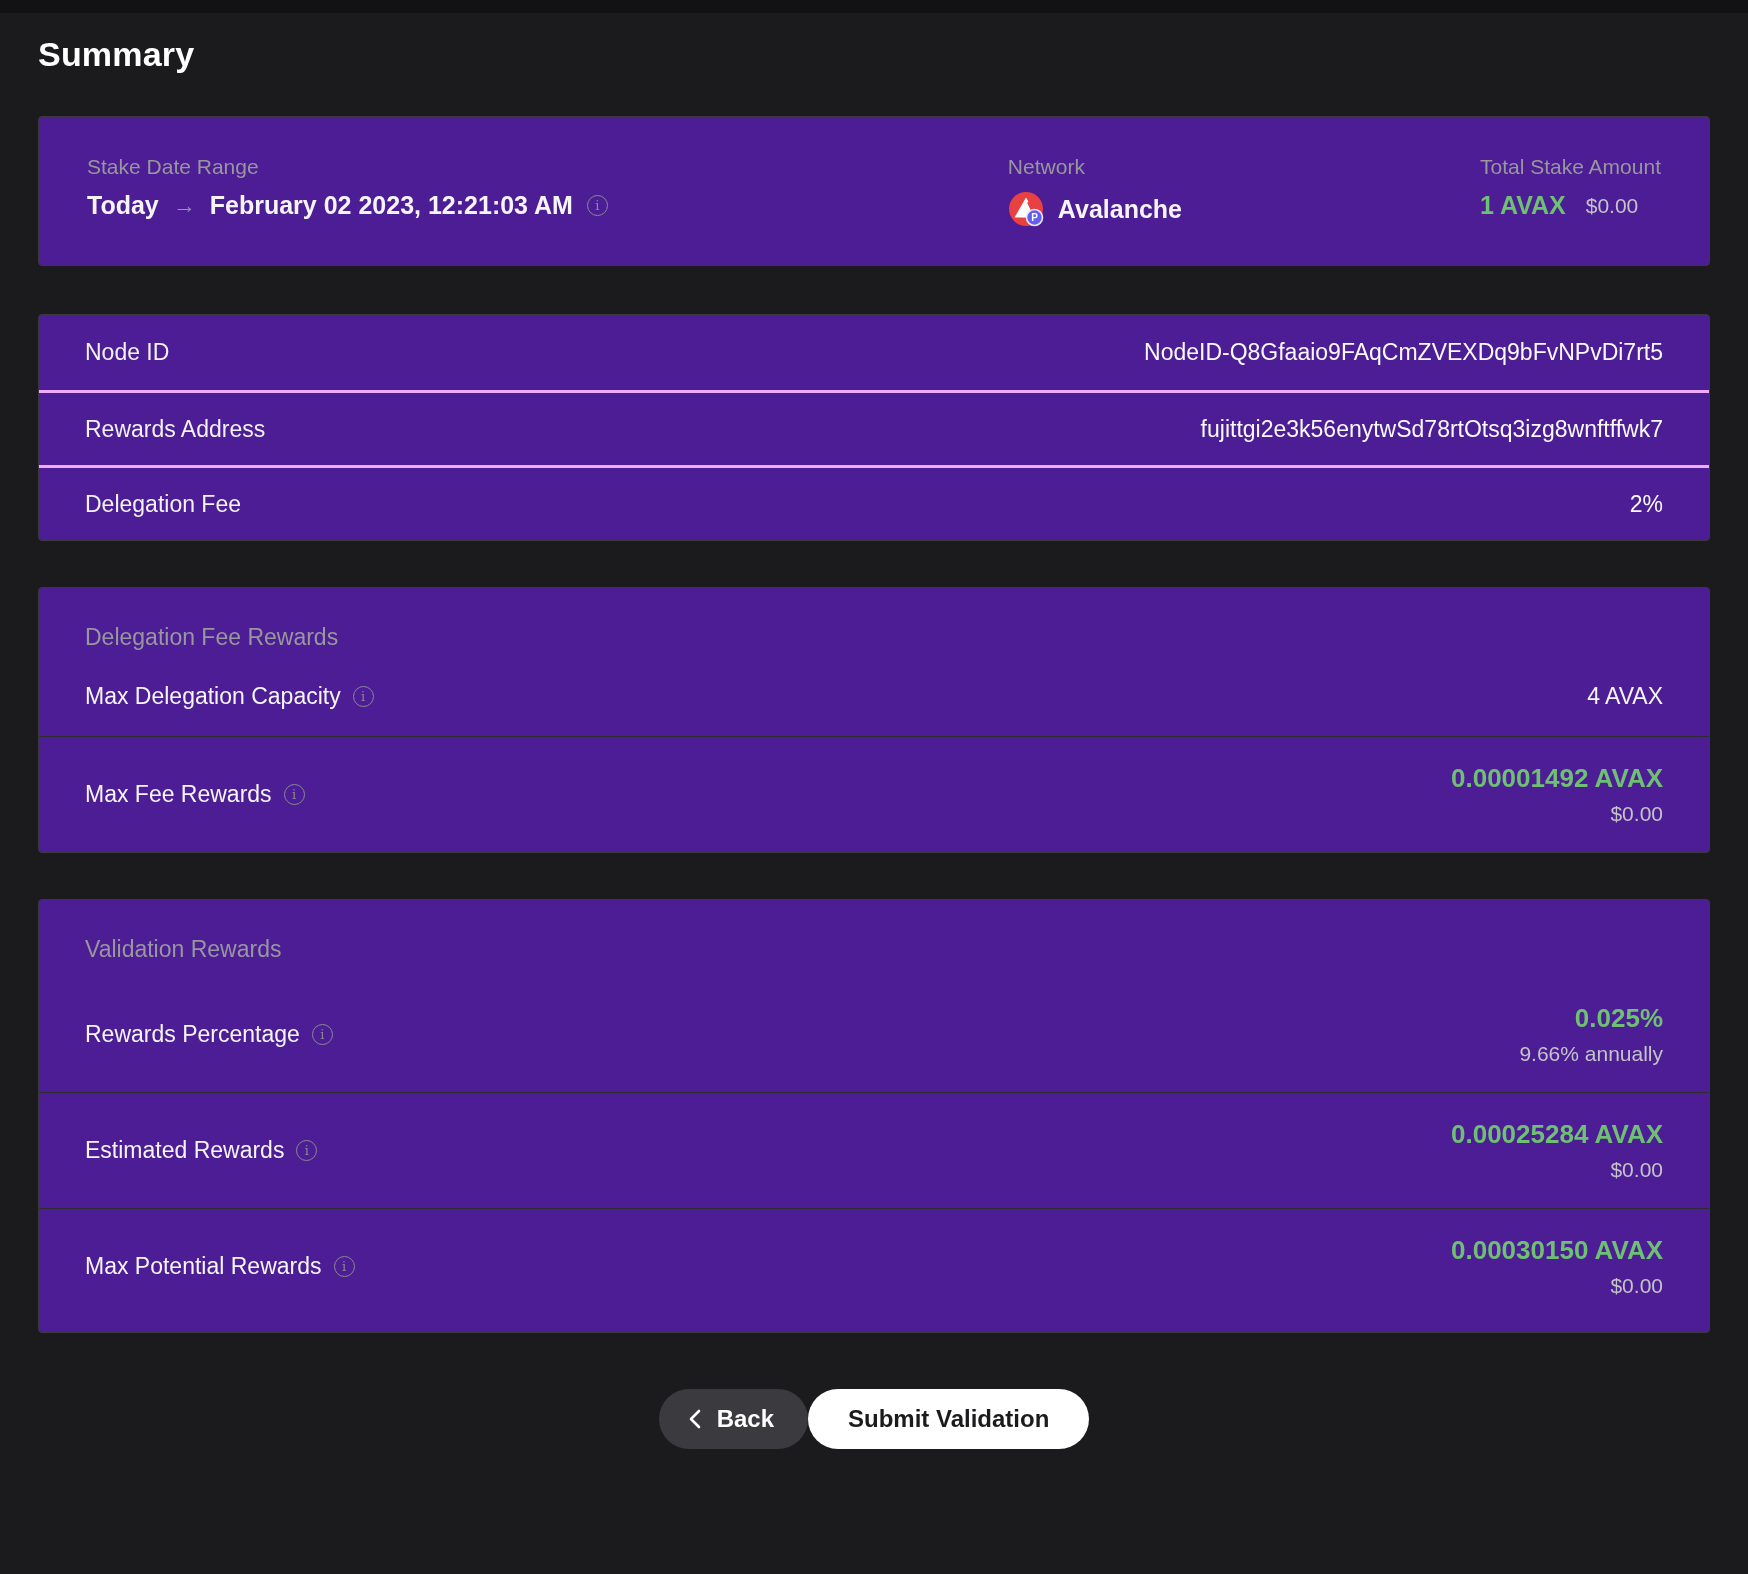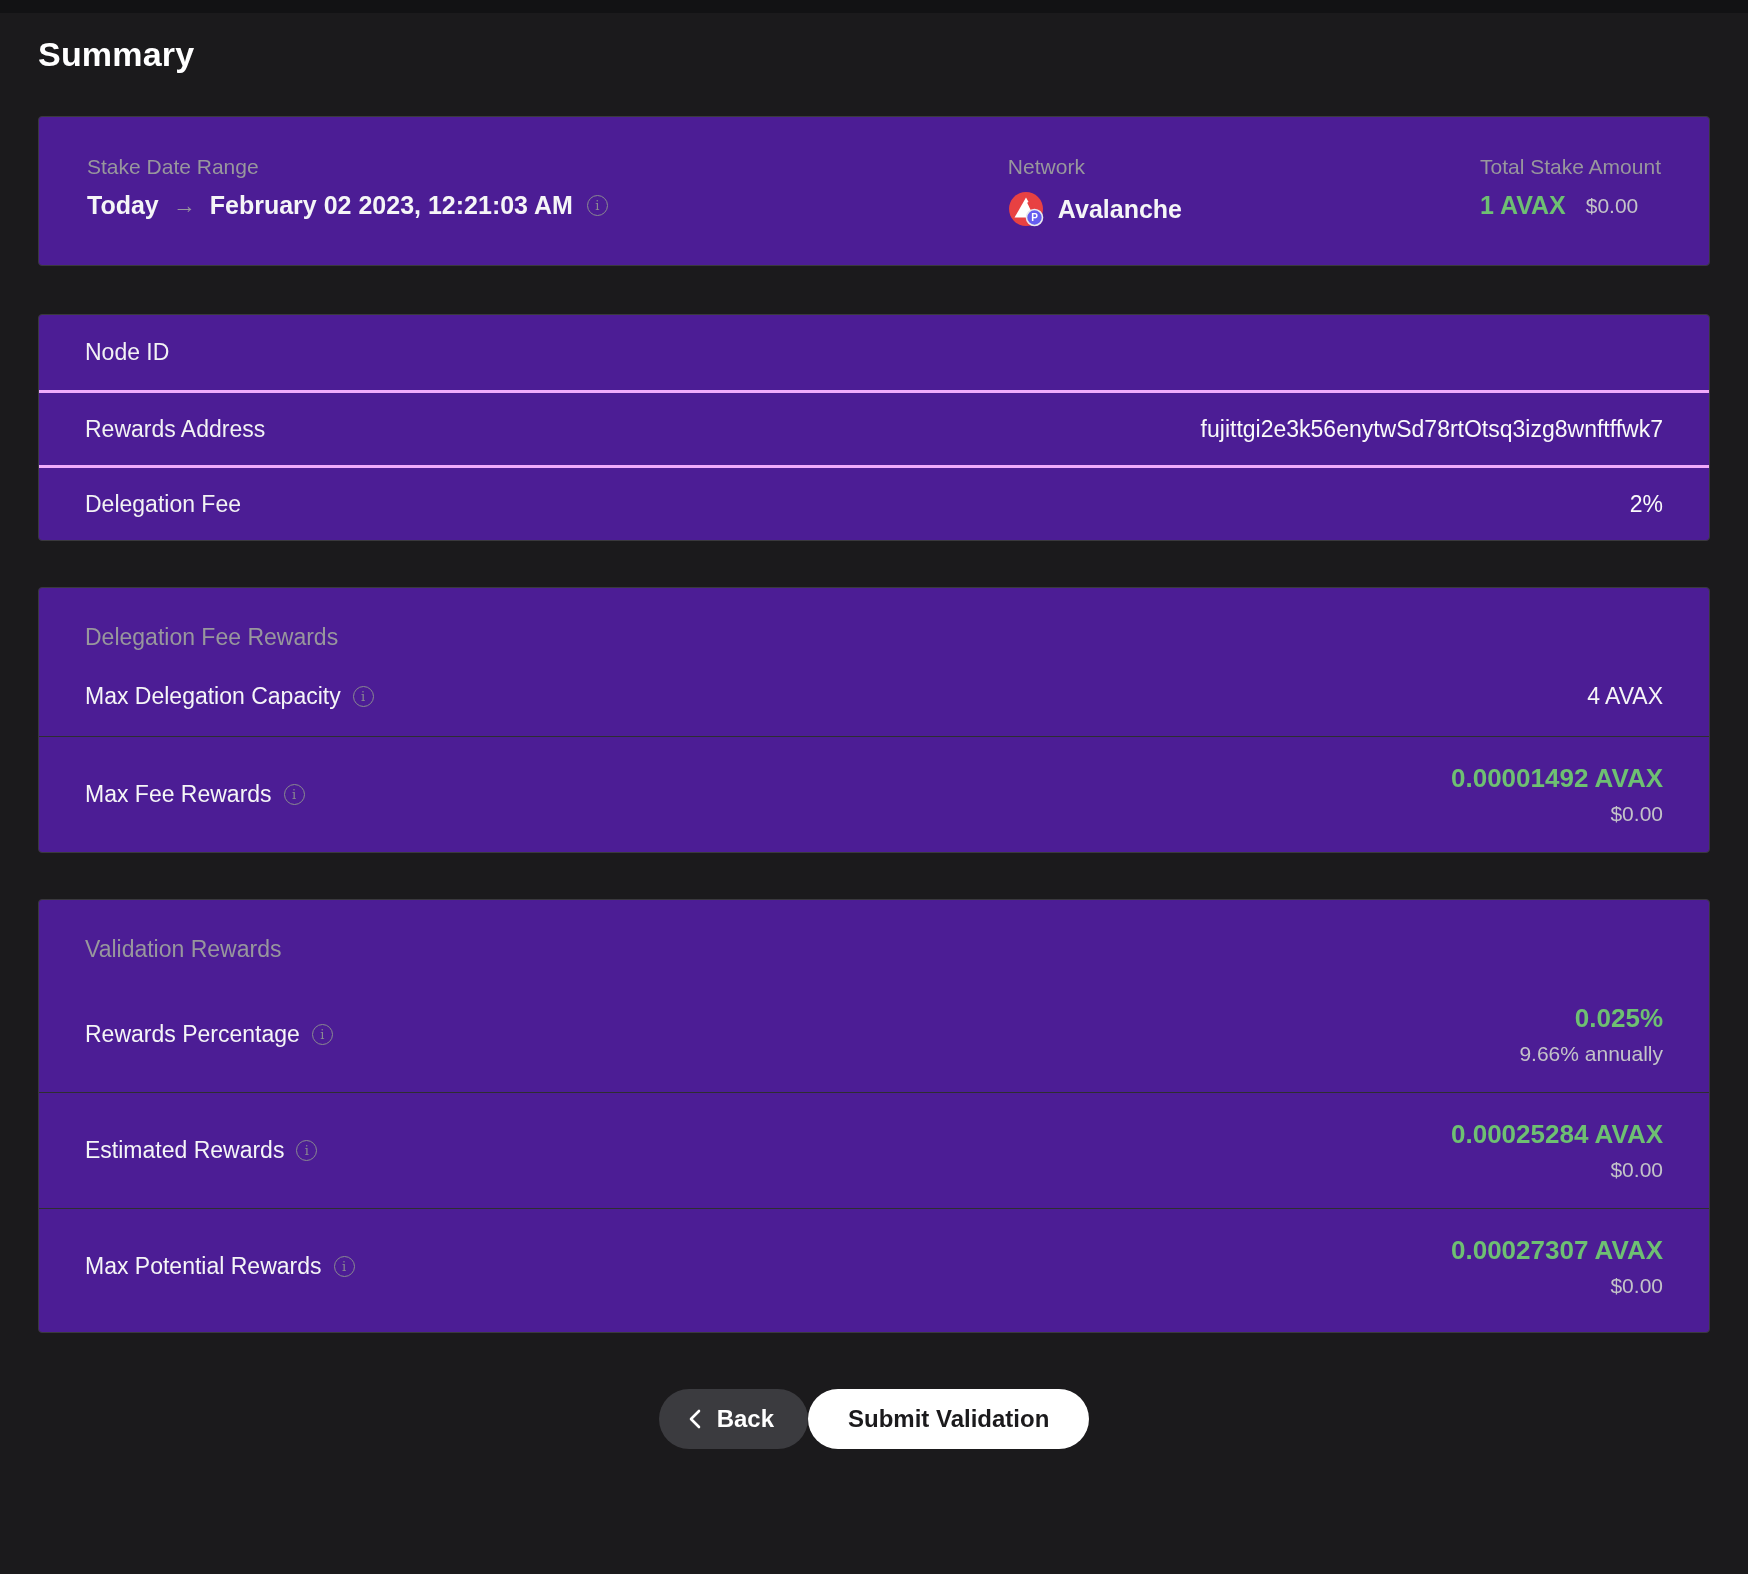--- a/index.html
+++ b/index.html
@@ -135,20 +135,21 @@
       <div class="blk-value">
         <span class="green">1 AVAX</span>
         <span class="fiat-inline">$0.00</span>
       </div>
     </div>
   </section>
 
   <section class="card card-details">
     <div class="kv-row">
       <span class="kv-label">Node ID</span>
+      <span class="kv-value">NodeID-Q8Gfaaio9FAqCmZVEXDq9bFvNPvDi7rt5</span>
     </div>
     <div class="kv-row">
       <span class="kv-label">Rewards Address</span>
       <span class="kv-value">fujittgi2e3k56enytwSd78rtOtsq3izg8wnftffwk7</span>
     </div>
     <div class="kv-row">
       <span class="kv-label">Delegation Fee</span>
       <span class="kv-value">2%</span>
     </div>
   </section>
@@ -198,21 +199,21 @@
         <span class="small sub">$0.00</span>
       </span>
     </div>
 
     <div class="g-row" style="padding-bottom:34px;">
       <span class="g-label">
         <span>Max Potential Rewards</span>
         <span class="info-icon">i</span>
       </span>
       <span class="g-value">
-        <span class="big green">0.00027307 AVAX</span>
+        <span class="big green">0.00030150 AVAX</span>
         <span class="small sub">$0.00</span>
       </span>
     </div>
   </section>
 
   <div class="footer">
     <button class="btn btn-back">
       <span>
         <svg class="chevron-svg" width="16" height="22" viewBox="0 0 16 22">
           <polyline points="12,3 4,11 12,19" fill="none" stroke="#ffffff" stroke-width="2.6" stroke-linecap="round" stroke-linejoin="round"></polyline>

